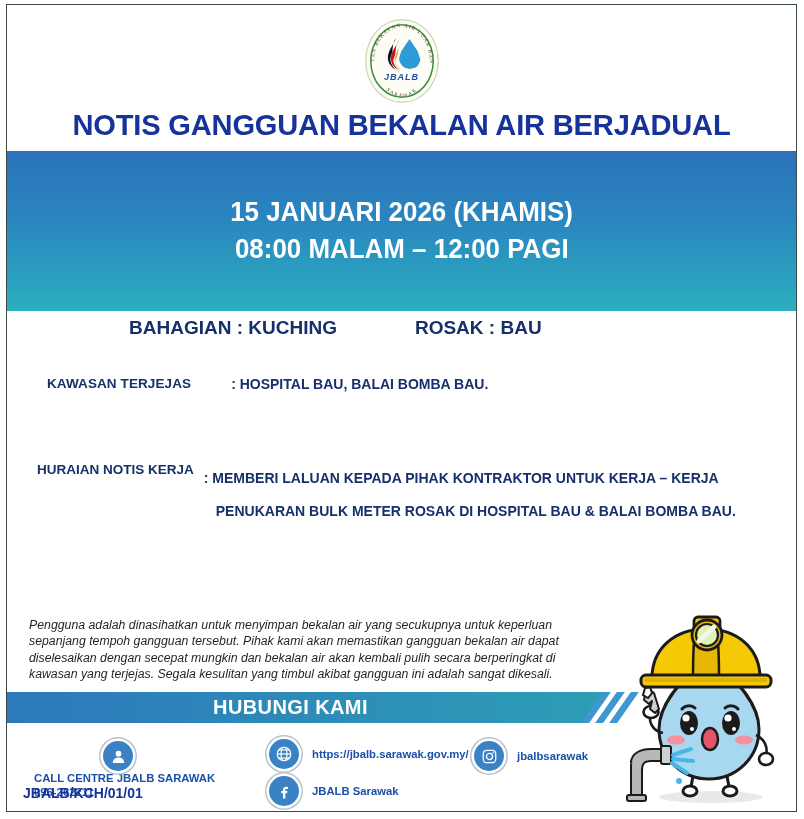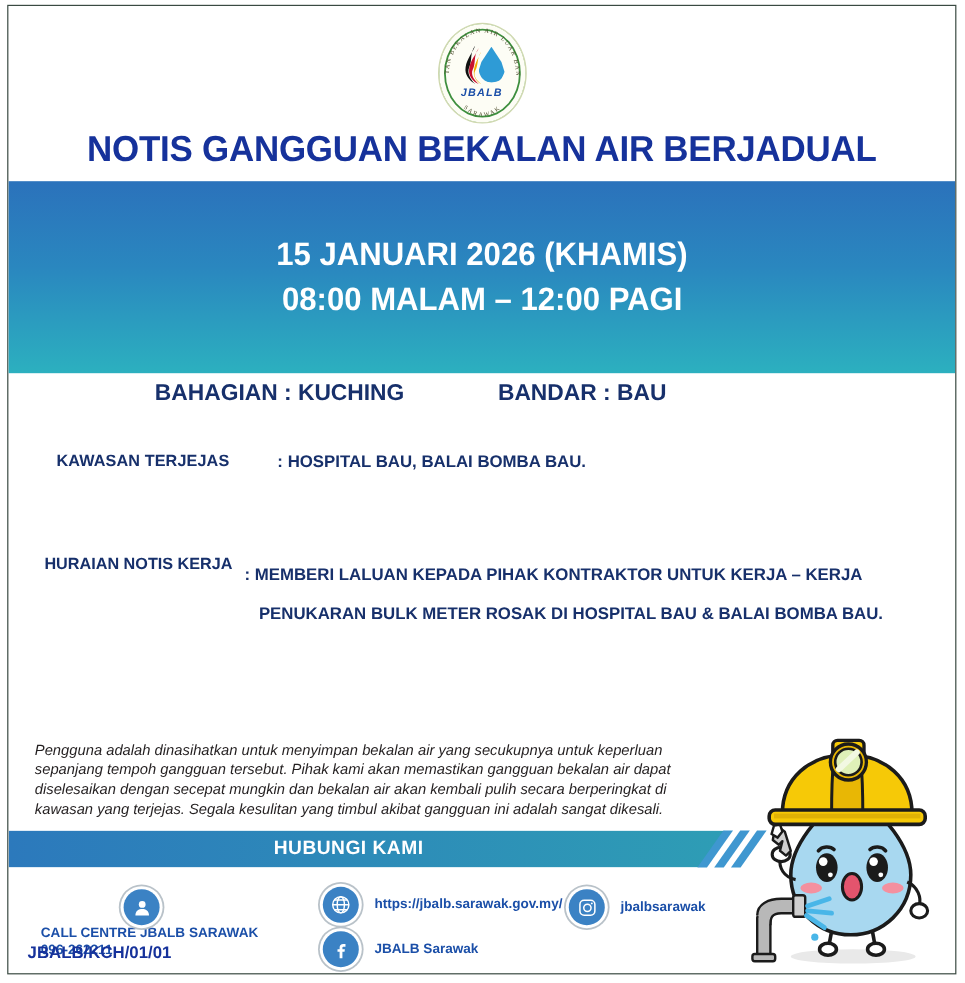--- a/index.html
+++ b/index.html
@@ -202,21 +202,21 @@
     top: 687px;
     width: 597px;
     height: 31px;
     background: linear-gradient(to right, #2c79bc 0%, #2e9db5 100%);
     clip-path: polygon(0 0, 100% 0, calc(100% - 22px) 100%, 0 100%);
     display: flex;
     align-items: center;
     justify-content: center;
   }
   .contact-bar-title {
-    font-size: 16px;
+    font-size: 20px;
     font-weight: bold;
     color: #ffffff;
     letter-spacing: 0.4px;
     margin-right: 30px;
   }
   .stripes {
     position: absolute;
     left: 575px;
     top: 687px;
     width: 60px;
@@ -328,21 +328,21 @@
 
   <div class="main-title">NOTIS GANGGUAN BEKALAN AIR BERJADUAL</div>
 
   <div class="banner">
     <div class="banner-line">15 JANUARI 2026 (KHAMIS)</div>
     <div class="banner-line">08:00 MALAM – 12:00 PAGI</div>
   </div>
 
   <div class="row-division">
     <div class="div-label">BAHAGIAN : KUCHING</div>
-    <div class="dist-label">BANDAR : BAU</div>
+    <div class="dist-label">ROSAK : BAU</div>
   </div>
 
   <div class="row-area">
     <div class="area-label">KAWASAN TERJEJAS</div>
     <div class="area-value">: HOSPITAL BAU, BALAI BOMBA BAU.</div>
   </div>
 
   <div class="row-desc">
     <div class="desc-label">HURAIAN NOTIS KERJA</div>
     <div class="desc-body">

